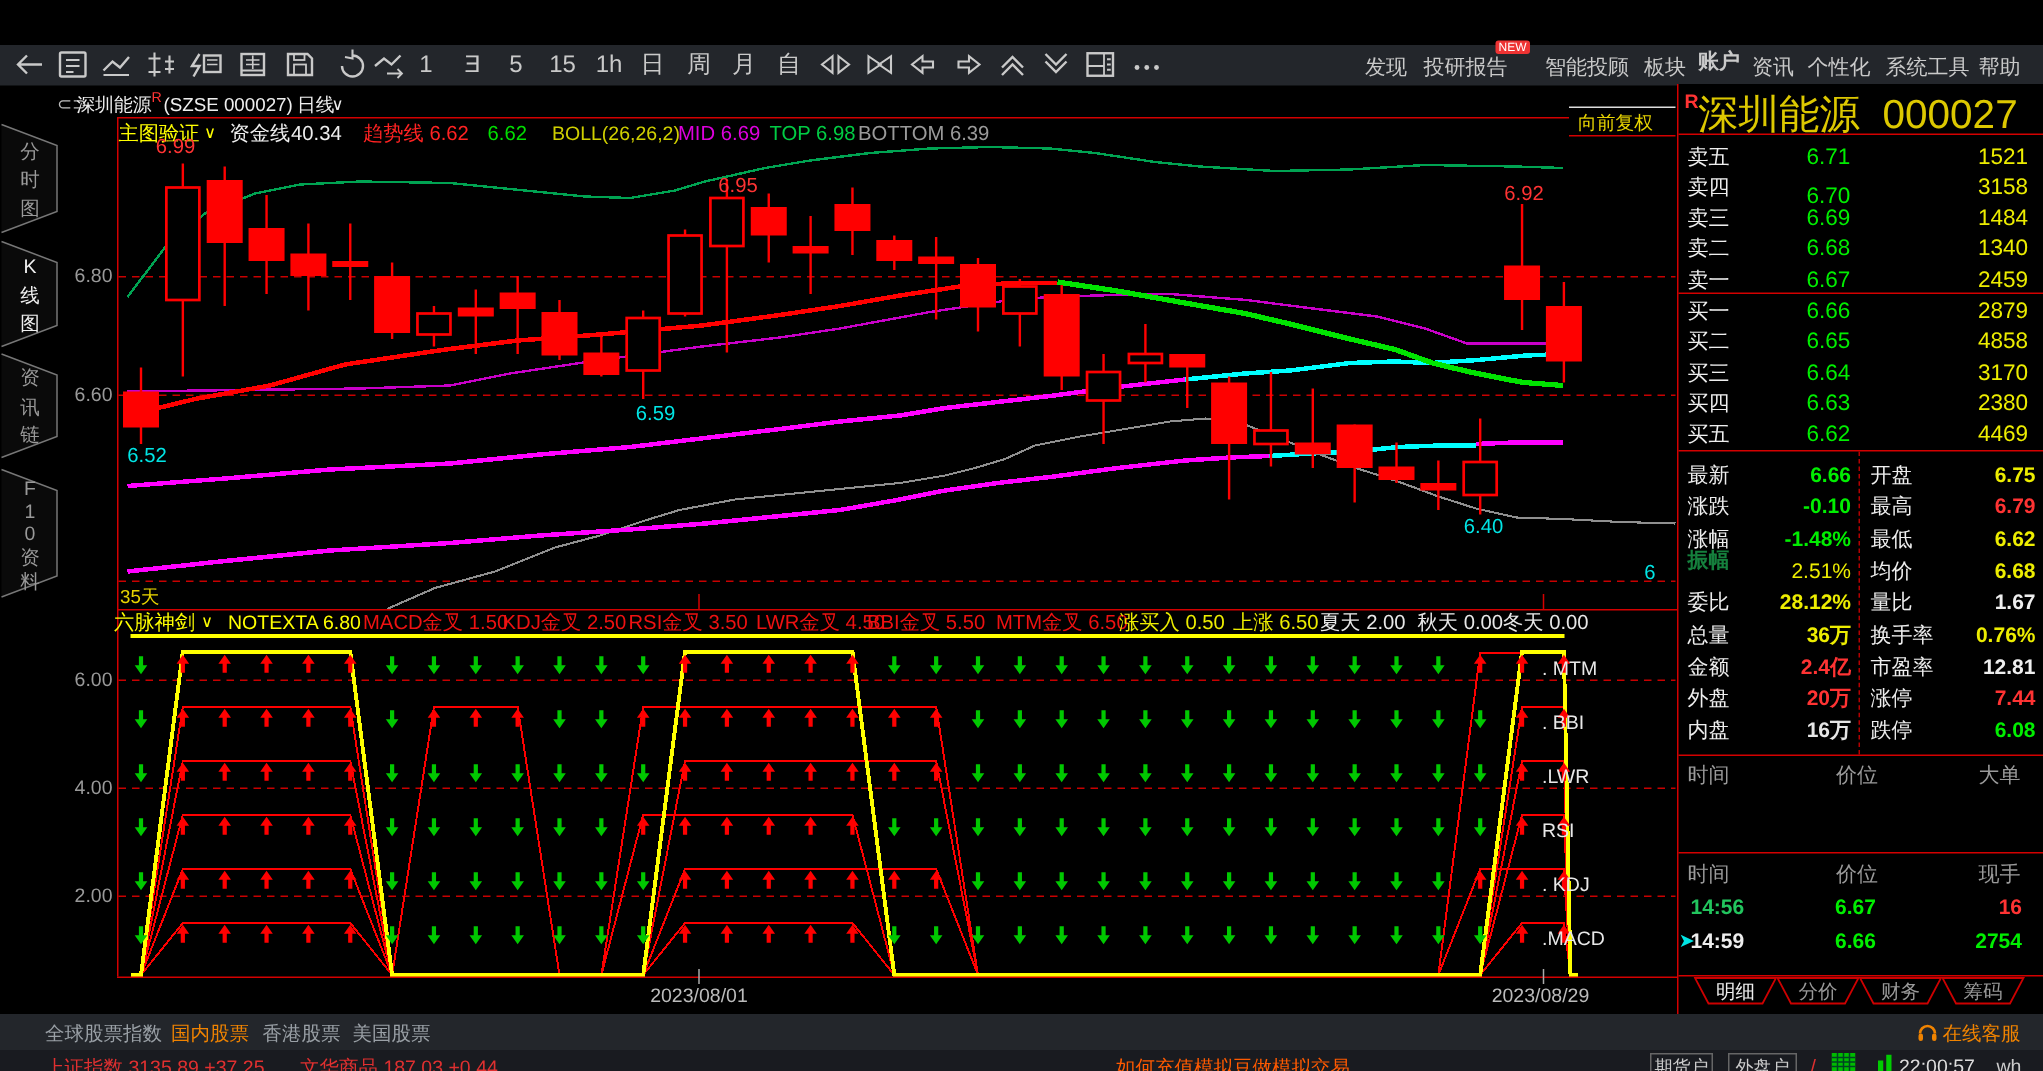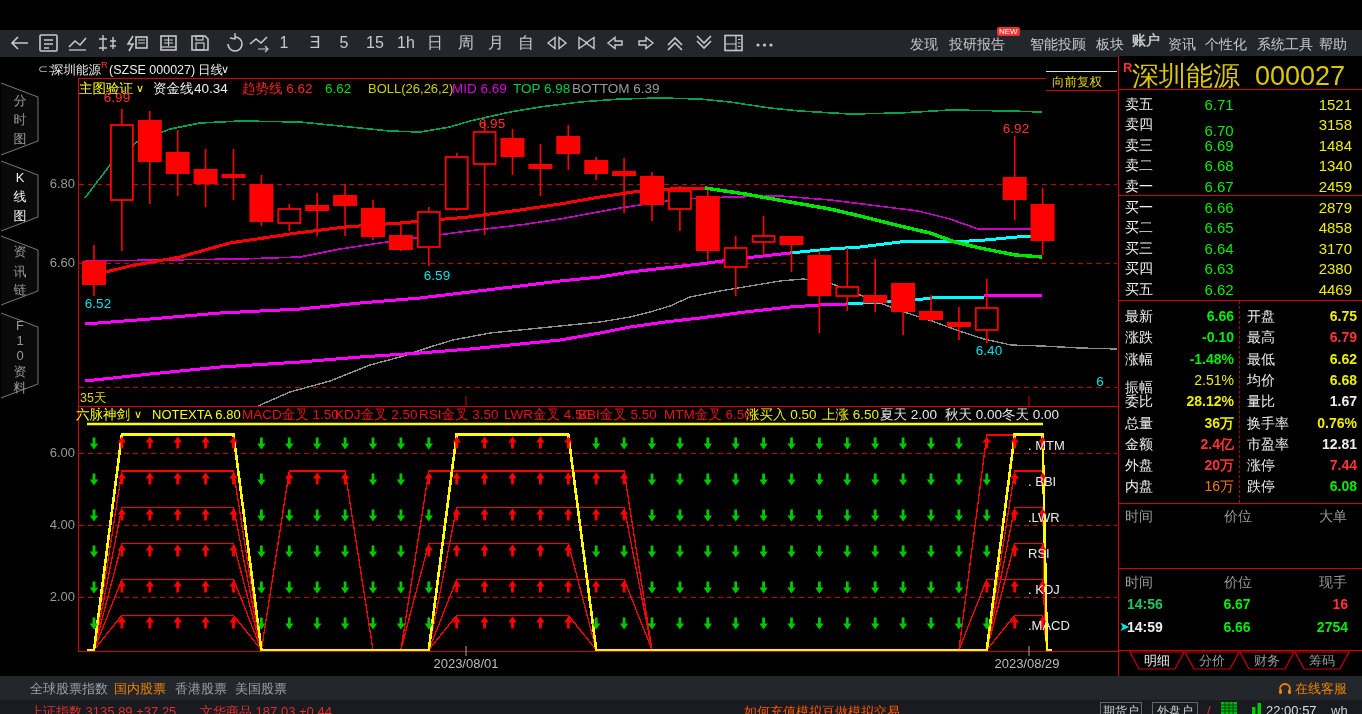--- a/index.html
+++ b/index.html
@@ -481,42 +481,42 @@
       <span class="abs" style="left:128px;top:252px;color:#eee;font-size:14px;">开盘</span>
       <span class="abs" style="left:178px;top:252px;width:60px;text-align:right;color:#eded00;font-size:14px;font-weight:bold;">6.75</span>
       <span class="abs" style="left:6px;top:273.3px;color:#eee;font-size:14px;">涨跌</span>
       <span class="abs" style="left:50px;top:273.3px;width:65px;text-align:right;color:#00ee00;font-size:14px;font-weight:bold;">-0.10</span>
       <span class="abs" style="left:128px;top:273.3px;color:#eee;font-size:14px;">最高</span>
       <span class="abs" style="left:178px;top:273.3px;width:60px;text-align:right;color:#ff3333;font-size:14px;font-weight:bold;">6.79</span>
       <span class="abs" style="left:6px;top:294.6px;color:#eee;font-size:14px;">涨幅</span>
       <span class="abs" style="left:50px;top:294.6px;width:65px;text-align:right;color:#00ee00;font-size:14px;font-weight:bold;">-1.48%</span>
       <span class="abs" style="left:128px;top:294.6px;color:#eee;font-size:14px;">最低</span>
       <span class="abs" style="left:178px;top:294.6px;width:60px;text-align:right;color:#eded00;font-size:14px;font-weight:bold;">6.62</span>
-      <span class="abs" style="left:6px;top:323px;color:#e5e5e5;font-size:14px;">振幅</span>
+      <span class="abs" style="left:6px;top:309px;color:#15803d;font-size:14px;font-weight:bold;">振幅</span>
       <span class="abs" style="left:50px;top:315.90000000000003px;width:65px;text-align:right;color:#eded00;font-size:14px;font-weight:normal;">2.51%</span>
       <span class="abs" style="left:128px;top:315.90000000000003px;color:#eee;font-size:14px;">均价</span>
       <span class="abs" style="left:178px;top:315.90000000000003px;width:60px;text-align:right;color:#eded00;font-size:14px;font-weight:bold;">6.68</span>
       <span class="abs" style="left:6px;top:337.20000000000005px;color:#eee;font-size:14px;">委比</span>
       <span class="abs" style="left:50px;top:337.20000000000005px;width:65px;text-align:right;color:#eded00;font-size:14px;font-weight:bold;">28.12%</span>
       <span class="abs" style="left:128px;top:337.20000000000005px;color:#eee;font-size:14px;">量比</span>
       <span class="abs" style="left:178px;top:337.20000000000005px;width:60px;text-align:right;color:#eee;font-size:14px;font-weight:bold;">1.67</span>
       <span class="abs" style="left:6px;top:358.50000000000006px;color:#eee;font-size:14px;">总量</span>
       <span class="abs" style="left:50px;top:358.50000000000006px;width:65px;text-align:right;color:#eded00;font-size:14px;font-weight:bold;">36万</span>
       <span class="abs" style="left:128px;top:358.50000000000006px;color:#eee;font-size:14px;">换手率</span>
       <span class="abs" style="left:178px;top:358.50000000000006px;width:60px;text-align:right;color:#eded00;font-size:14px;font-weight:bold;">0.76%</span>
       <span class="abs" style="left:6px;top:379.80000000000007px;color:#eee;font-size:14px;">金额</span>
       <span class="abs" style="left:50px;top:379.80000000000007px;width:65px;text-align:right;color:#ff3333;font-size:14px;font-weight:bold;">2.4亿</span>
       <span class="abs" style="left:128px;top:379.80000000000007px;color:#eee;font-size:14px;">市盈率</span>
       <span class="abs" style="left:178px;top:379.80000000000007px;width:60px;text-align:right;color:#eee;font-size:14px;font-weight:bold;">12.81</span>
       <span class="abs" style="left:6px;top:401.1000000000001px;color:#eee;font-size:14px;">外盘</span>
       <span class="abs" style="left:50px;top:401.1000000000001px;width:65px;text-align:right;color:#ff3333;font-size:14px;font-weight:bold;">20万</span>
       <span class="abs" style="left:128px;top:401.1000000000001px;color:#eee;font-size:14px;">涨停</span>
       <span class="abs" style="left:178px;top:401.1000000000001px;width:60px;text-align:right;color:#ff3333;font-size:14px;font-weight:bold;">7.44</span>
       <span class="abs" style="left:6px;top:422.4000000000001px;color:#eee;font-size:14px;">内盘</span>
-      <span class="abs" style="left:50px;top:422.4000000000001px;width:65px;text-align:right;color:#f97316;font-size:14px;font-weight:normal;">16万</span>
+      <span class="abs" style="left:50px;top:422.4000000000001px;width:65px;text-align:right;color:#e5e5e5;font-size:14px;font-weight:bold;">16万</span>
       <span class="abs" style="left:128px;top:422.4000000000001px;color:#eee;font-size:14px;">跌停</span>
       <span class="abs" style="left:178px;top:422.4000000000001px;width:60px;text-align:right;color:#00ee00;font-size:14px;font-weight:bold;">6.08</span>
       <div class="abs" style="left:120px;top:245px;width:0;height:202px;border-left:1px dashed #b40000;"></div>
       <div class="abs" style="left:0;top:447px;width:244px;height:1px;background:#d40000;"></div>
       <span class="abs" style="left:6px;top:452px;color:#999;font-size:14px;">时间</span>
       <span class="abs" style="left:105px;top:452px;color:#999;font-size:14px;">价位</span>
       <span class="abs" style="left:200px;top:452px;color:#999;font-size:14px;">大单</span>
       <div class="abs" style="left:0;top:512px;width:244px;height:1px;background:#d40000;"></div>
       <span class="abs" style="left:6px;top:518px;color:#999;font-size:14px;">时间</span>
       <span class="abs" style="left:105px;top:518px;color:#999;font-size:14px;">价位</span>

